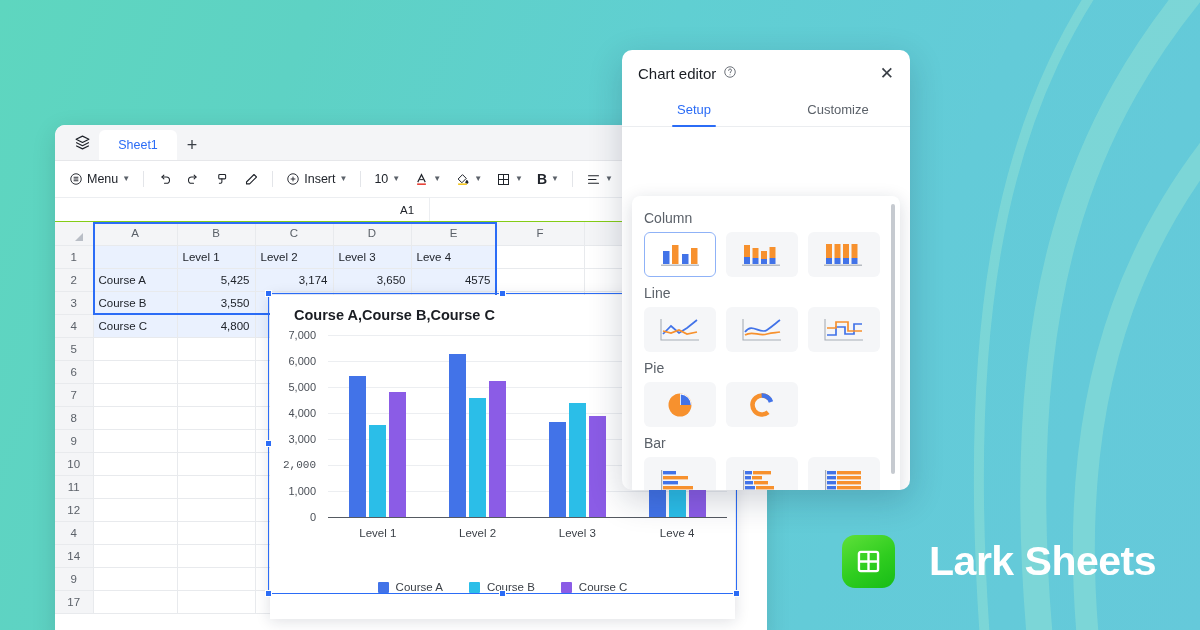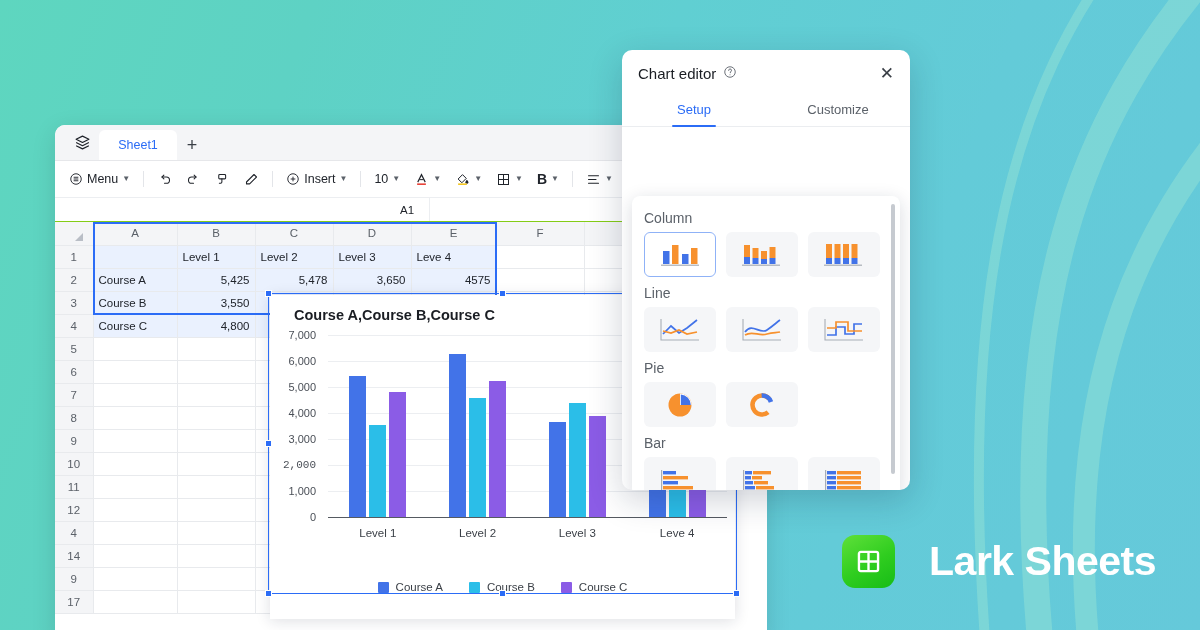--- a/index.html
+++ b/index.html
@@ -406,21 +406,21 @@
             <td class="cell sel">Level 2</td>
             <td class="cell sel">Level 3</td>
             <td class="cell sel">Leve 4</td>
             <td class="cell"></td>
             <td class="cell"></td>
           </tr>
           <tr>
             <td class="rowhead">2</td>
             <td class="cell sel">Course A</td>
             <td class="cell sel num">5,425</td>
-            <td class="cell sel num">5,478</td>
+            <td class="cell sel num">3,174</td>
             <td class="cell sel num">3,650</td>
             <td class="cell sel num">4575</td>
             <td class="cell"></td>
             <td class="cell"></td>
           </tr>
           <tr>
             <td class="rowhead">3</td>
             <td class="cell sel">Course B</td>
             <td class="cell sel num">3,550</td>
             <td class="cell sel num">4,580</td>

